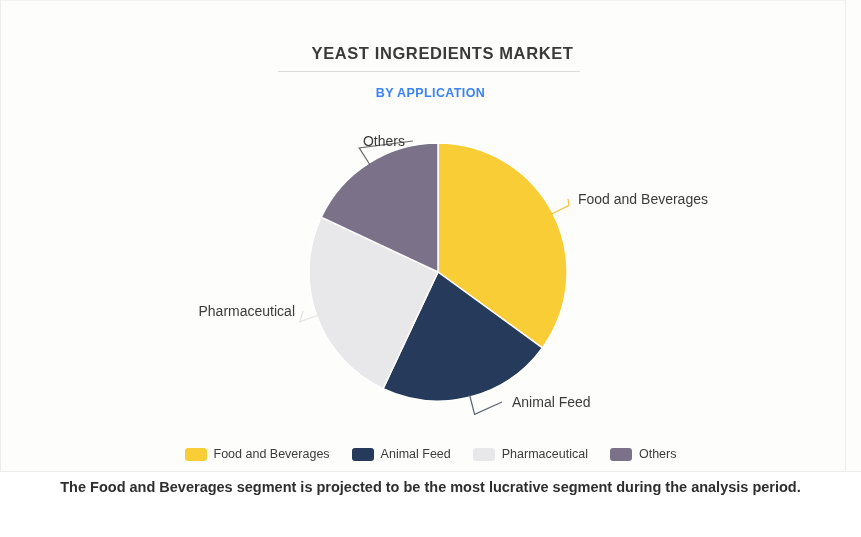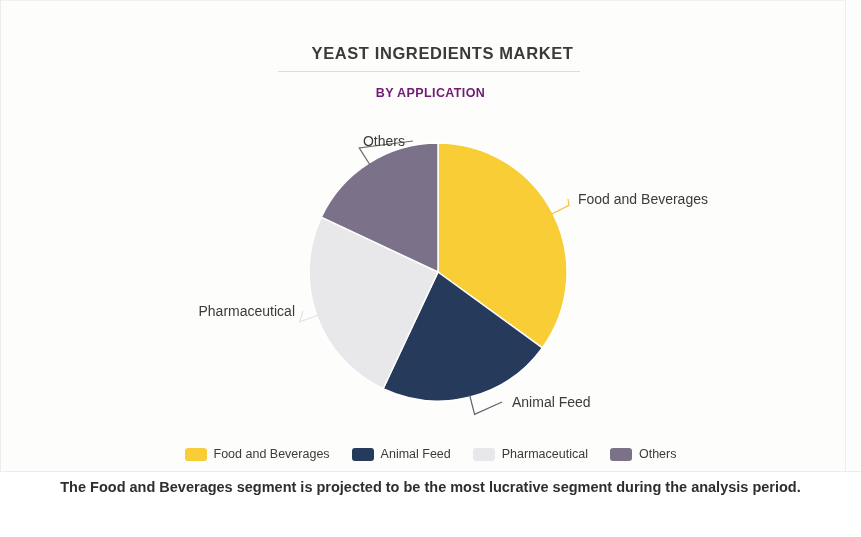--- a/index.html
+++ b/index.html
@@ -76,21 +76,21 @@
   }
   .chart-subtitle {
     position: absolute;
     left: 0;
     top: 86px;
     width: 861px;
     text-align: center;
     font-size: 12.5px;
     font-weight: bold;
     letter-spacing: 0.4px;
-    color: #701a75;
+    color: #3b82f6;
   }
   .pie-wrap {
     position: absolute;
     left: 0;
     top: 0;
     width: 861px;
     height: 470px;
   }
   .legend {
     position: absolute;

